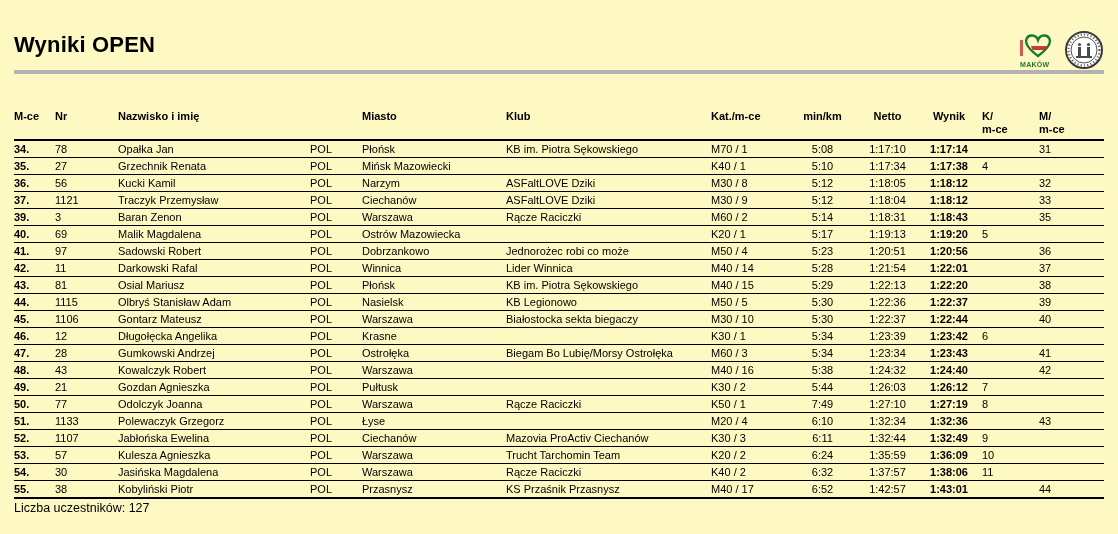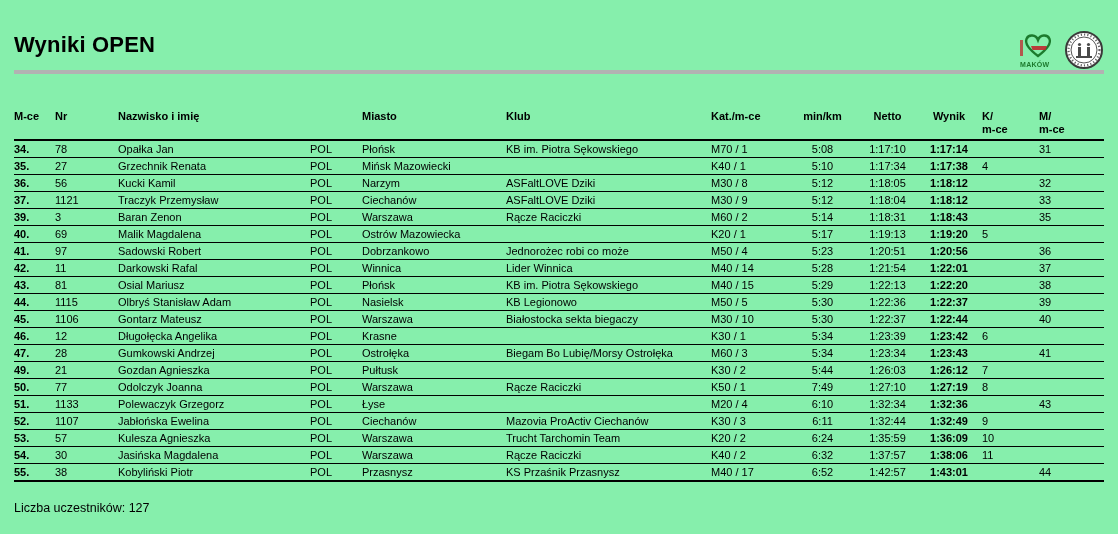--- a/index.html
+++ b/index.html
@@ -1,16 +1,16 @@
 <!DOCTYPE html>
 <html><head>
 <meta charset="utf-8">
 <style>
   html,body{margin:0;padding:0;background:#ffffff;}
-  .page{position:relative;width:1118px;height:534px;background:#86efac;
+  .page{position:relative;width:1118px;height:534px;background:#fef9c3;
         font-family:"Liberation Sans", sans-serif;color:#000;overflow:hidden;}
   .title{position:absolute;left:14px;top:32px;font-size:22px;font-weight:bold;letter-spacing:0.2px;}
   .logos{position:absolute;top:30px;right:14px;display:flex;gap:7px;align-items:flex-start;}
   .logo-makow{width:40px;height:40px;position:relative;}
   .logo-makow .mk-label{position:absolute;left:3px;bottom:2px;font-size:7px;font-weight:bold;
         color:#1c7a2d;letter-spacing:0.3px;}
   .logo-seal{width:40px;height:40px;}
   .graybar{position:absolute;left:14px;top:70px;width:1090px;height:4px;background:#b2b2b2;}
   table.results{position:absolute;left:14px;top:76px;width:1090px;border-collapse:collapse;
         font-size:11px;table-layout:fixed;margin-top:28px;}
@@ -278,20 +278,34 @@
           <td class="col-city">Ostrołęka</td>
           <td class="col-club">Biegam Bo Lubię/Morsy Ostrołęka</td>
           <td class="col-cat">M60 / 3</td>
           <td class="col-pace">5:34</td>
           <td class="col-net">1:23:34</td>
           <td class="col-result">1:23:43</td>
           <td class="col-k"></td>
           <td class="col-m">41</td>
         </tr>
         <tr>
+          <td class="col-place">48.</td>
+          <td class="col-bib">43</td>
+          <td class="col-name">Kowalczyk Robert</td>
+          <td class="col-country">POL</td>
+          <td class="col-city">Warszawa</td>
+          <td class="col-club"></td>
+          <td class="col-cat">M40 / 16</td>
+          <td class="col-pace">5:38</td>
+          <td class="col-net">1:24:32</td>
+          <td class="col-result">1:24:40</td>
+          <td class="col-k"></td>
+          <td class="col-m">42</td>
+        </tr>
+        <tr>
           <td class="col-place">49.</td>
           <td class="col-bib">21</td>
           <td class="col-name">Gozdan Agnieszka</td>
           <td class="col-country">POL</td>
           <td class="col-city">Pułtusk</td>
           <td class="col-club"></td>
           <td class="col-cat">K30 / 2</td>
           <td class="col-pace">5:44</td>
           <td class="col-net">1:26:03</td>
           <td class="col-result">1:26:12</td>

